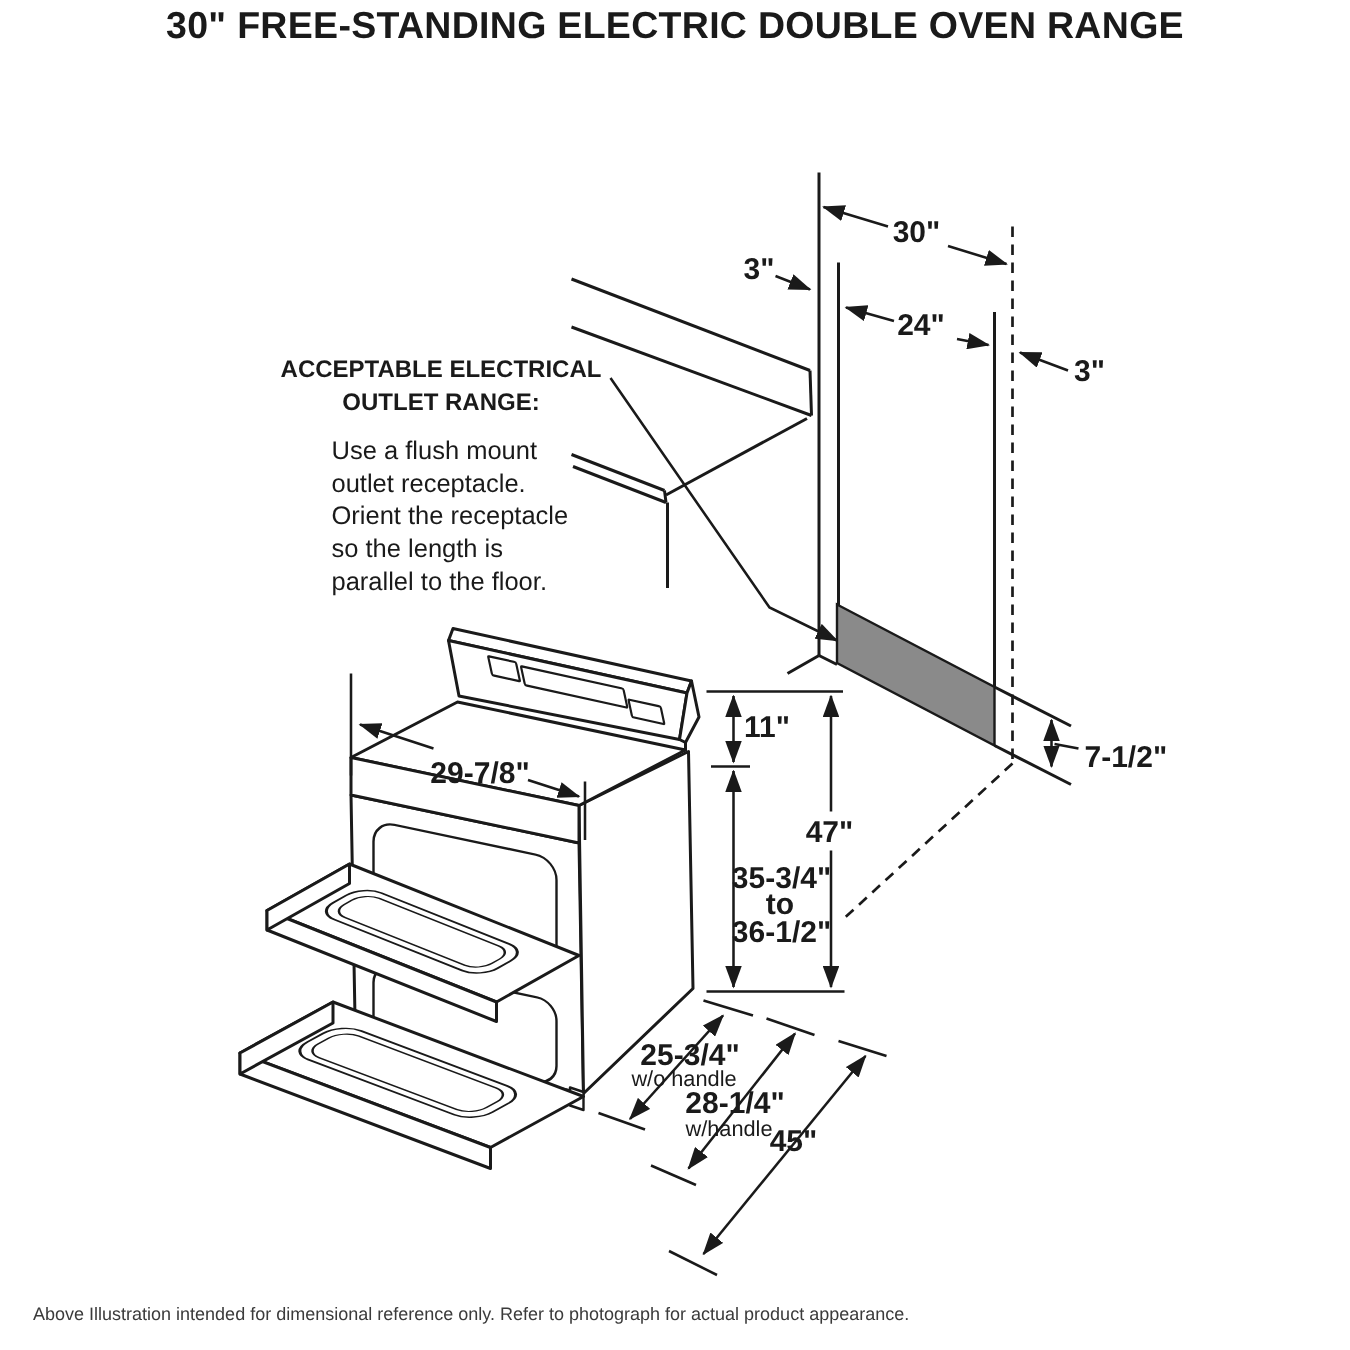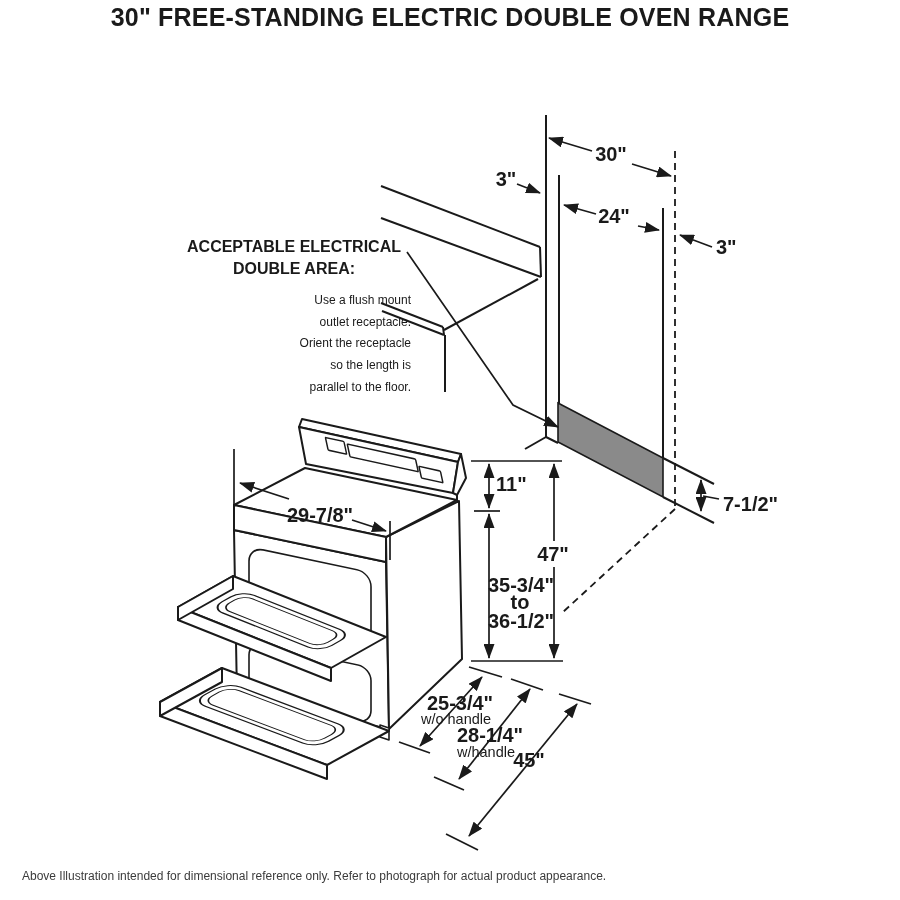--- a/index.html
+++ b/index.html
@@ -3,22 +3,22 @@
 <meta charset="utf-8">
 <style>
   html,body{margin:0;padding:0;background:#fff;}
   .stage{position:relative;width:900px;height:900px;background:#ffffff;overflow:hidden;
          font-family:"Liberation Sans",sans-serif;color:#1a1a1a;}
   .title{position:absolute;top:3px;left:0;width:100%;text-align:center;
          font-size:25px;font-weight:bold;letter-spacing:.2px;color:#1a1a1a;margin:0;}
   .drawing{position:absolute;left:0;top:0;}
   .note-head{position:absolute;left:168px;top:236px;width:252px;text-align:center;
              font-size:16px;font-weight:bold;line-height:22px;}
-  .note-body{position:absolute;left:221px;top:290px;width:190px;font-size:12px;
-             line-height:21.7px;white-space:pre-line;text-align:right;}
+  .note-body{position:absolute;left:221px;top:290px;width:190px;font-size:17px;
+             line-height:21.7px;white-space:pre-line;}
   .footer{position:absolute;left:22px;top:869px;width:870px;font-size:12px;color:#3b3b3b;}
   svg text{font-family:"Liberation Sans",sans-serif;fill:#1a1a1a;}
   .dim{font-size:20px;font-weight:bold;}
   .dims{font-size:14.5px;font-weight:normal;}
   .ln{stroke:#1a1a1a;stroke-width:2;fill:none;}
   .lnthin{stroke:#1a1a1a;stroke-width:1.7;fill:none;}
   .shape{stroke:#1a1a1a;stroke-width:2;fill:#ffffff;stroke-linejoin:round;}
   .shapethin{stroke:#1a1a1a;stroke-width:1.6;fill:#ffffff;stroke-linejoin:round;}
   .dash{stroke:#1a1a1a;stroke-width:1.8;fill:none;stroke-dasharray:7 5;}
 </style>
@@ -192,21 +192,21 @@
     <g>
       <line class="lnthin" x1="559" y1="694" x2="591" y2="704"></line>
       <line class="lnthin" x1="446" y1="834" x2="478" y2="850"></line>
       <line class="lnthin" x1="577" y1="704" x2="469" y2="836" marker-start="url(#arr)" marker-end="url(#arr)"></line>
       <text class="dim" x="529" y="767" text-anchor="middle">45"</text>
     </g>
   </svg>
 
   <div class="note-head">
     <div>ACCEPTABLE ELECTRICAL</div>
-    <div>DOUBLE AREA:</div>
+    <div>OUTLET RANGE:</div>
   </div>
   <div class="note-body">Use a flush mount
 outlet receptacle.
 Orient the receptacle
 so the length is
 parallel to the floor.</div>
 
   <div class="footer">Above Illustration intended for dimensional reference only. Refer to photograph for actual product appearance.</div>
 </div>
 

